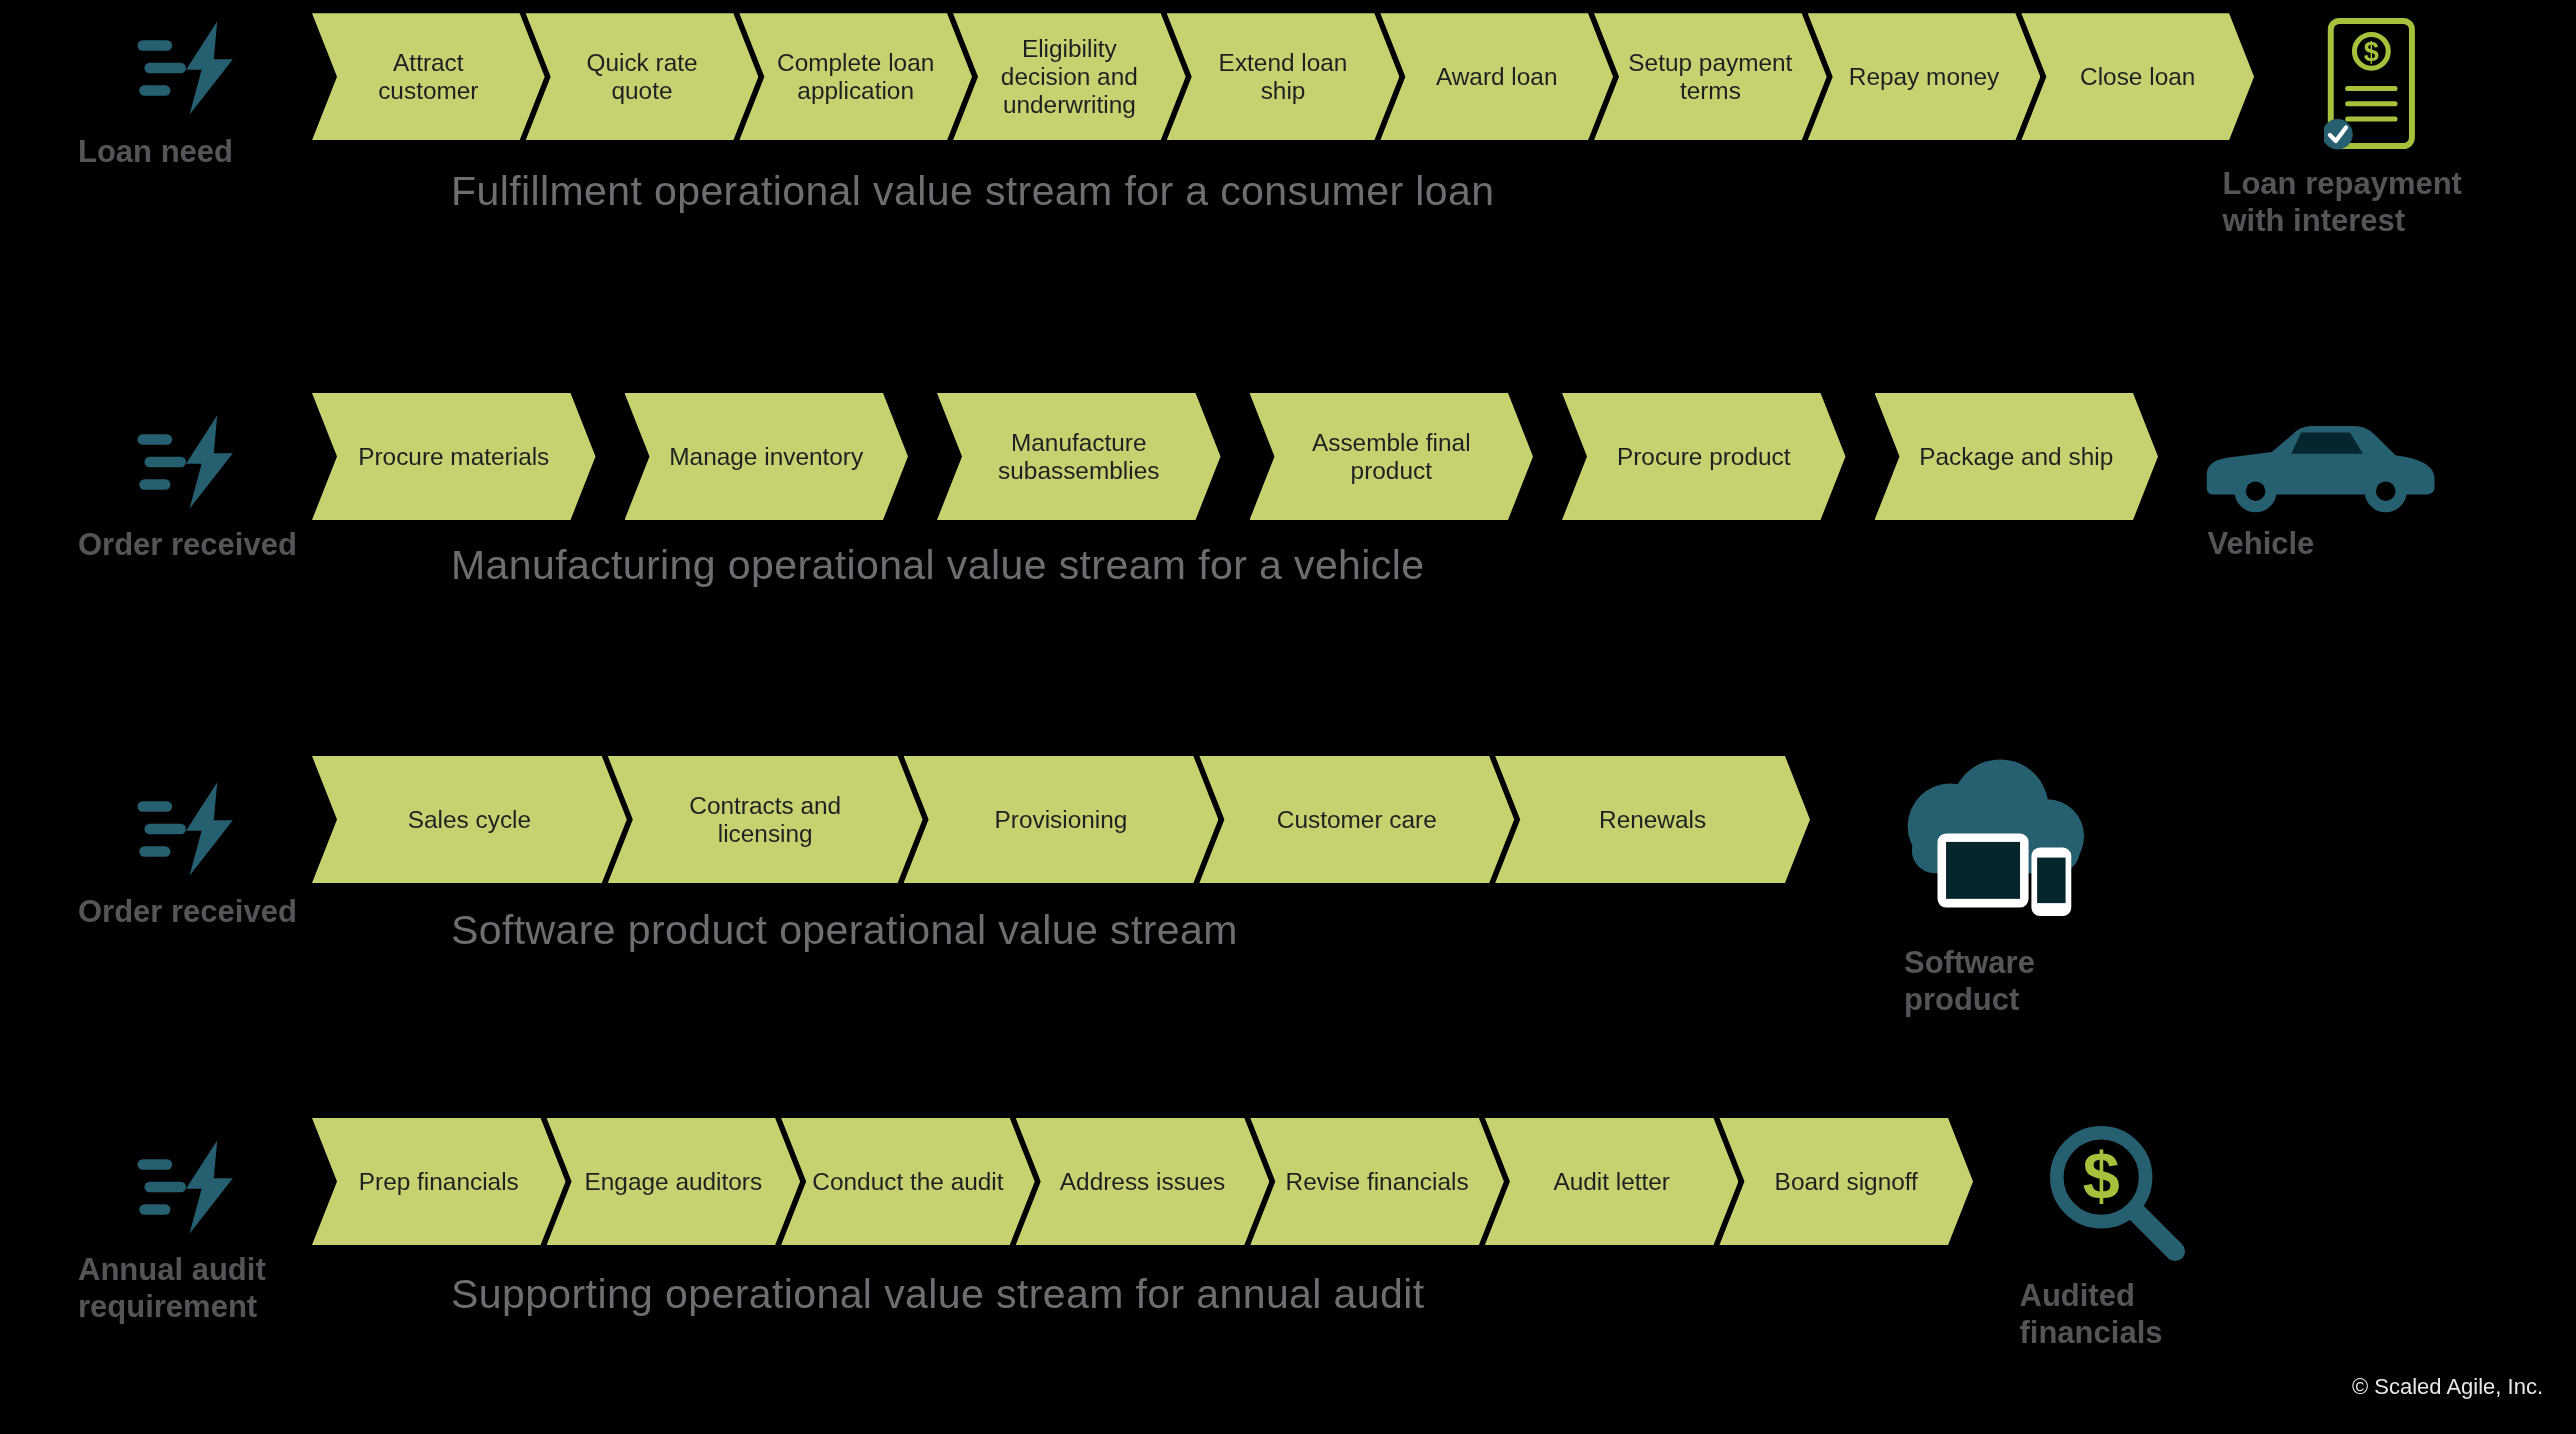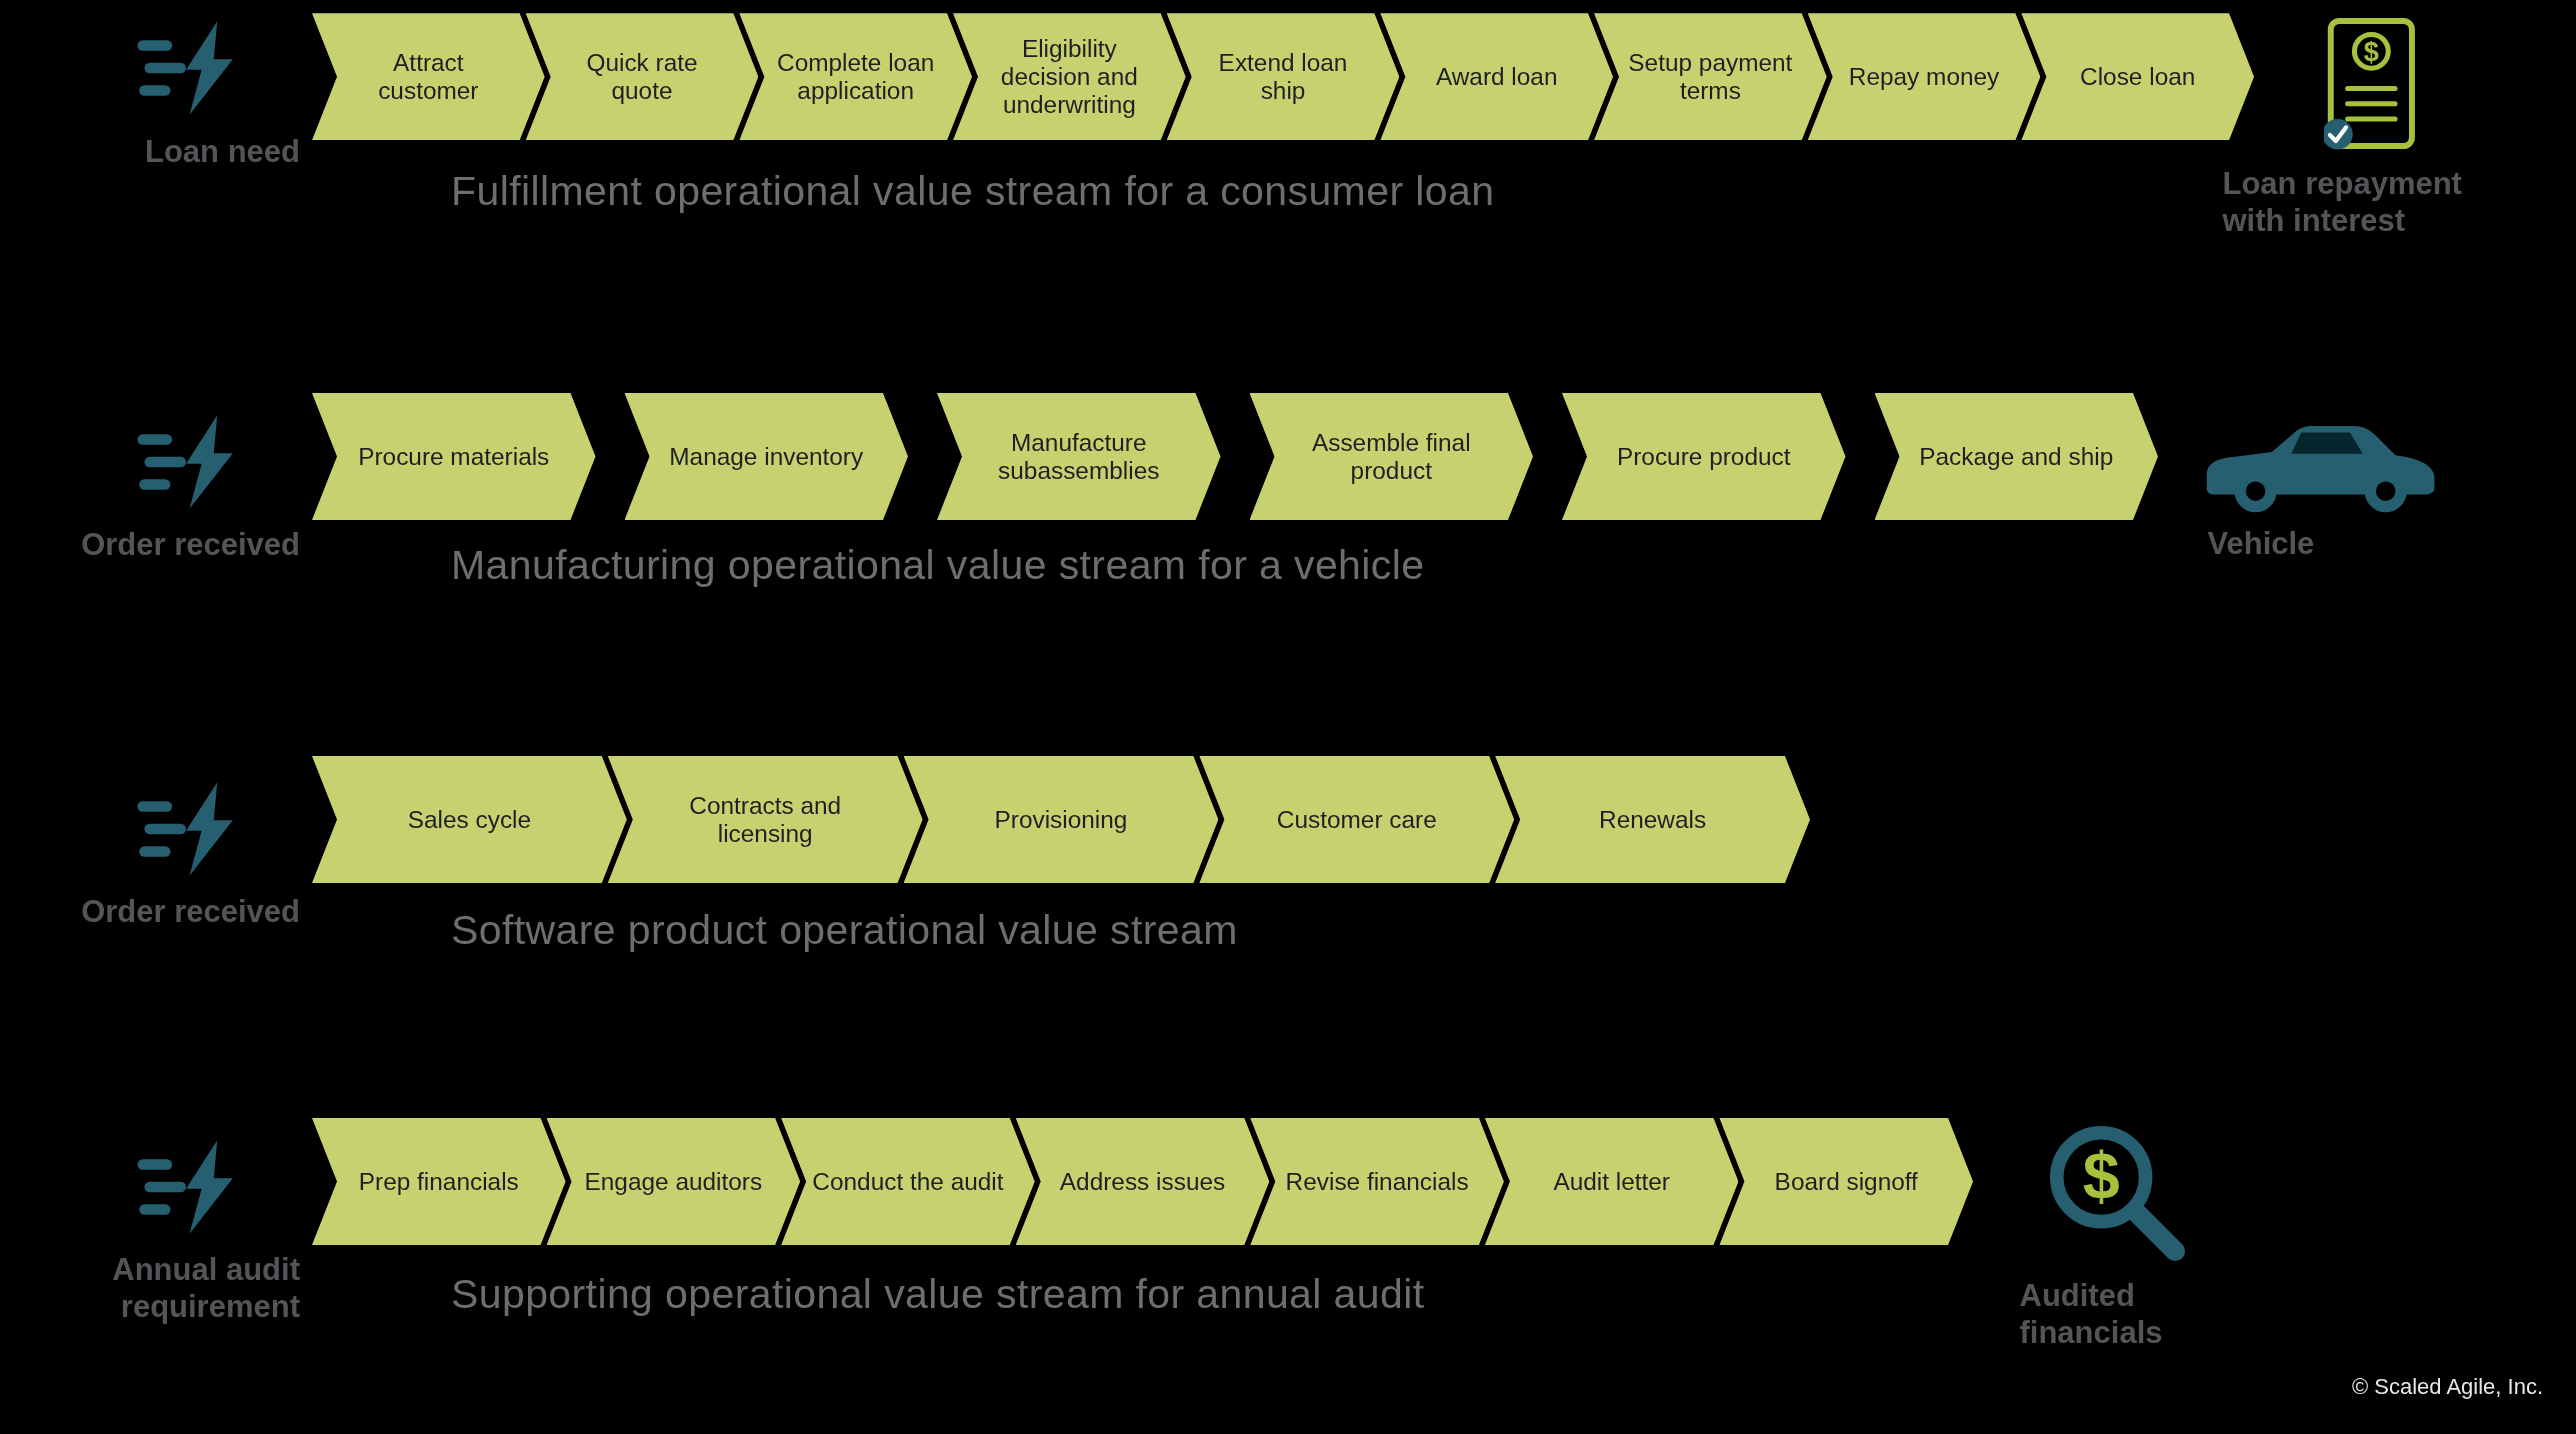--- a/index.html
+++ b/index.html
@@ -32,21 +32,21 @@
     white-space:nowrap;
   }
 
   .trigger{
     position:absolute;left:30px;width:318px;
     display:flex;flex-direction:column;align-items:center;
   }
   .trigger svg{display:block;}
   .trigger-label{
     margin-top:13.3px;width:222px;
-    text-align:right;font-size:31px;font-weight:bold;color:#545558;line-height:1.18;
+    text-align:left;font-size:31px;font-weight:bold;color:#545558;line-height:1.18;
   }
 
   .result{
     position:absolute;
     display:flex;flex-direction:column;align-items:center;
   }
   .result-label{
     font-size:31px;font-weight:bold;color:#545558;line-height:1.18;margin-top:12px;
   }
 
@@ -187,20 +187,33 @@
       <div class="chevron">
         <span>Customer care</span>
       </div>
       <div class="chevron">
         <span>Renewals</span>
       </div>
     </div>
 
   <div class="caption" style="left:451px;top:907px;">Software product operational value stream</div>
 
+  <div class="result" style="left:1882px;top:748px;width:222px;">
+    <svg width="214" height="185" viewBox="0 0 150 130">
+      <circle cx="45" cy="55" r="30" fill="#265f70"></circle>
+      <circle cx="80" cy="42" r="34" fill="#265f70"></circle>
+      <circle cx="113" cy="62" r="26" fill="#265f70"></circle>
+      <rect x="18" y="56" width="118" height="32" rx="16" fill="#265f70"></rect>
+      <rect x="36" y="60" width="64" height="52" rx="6" fill="#fff"></rect>
+      <rect x="42" y="66" width="52" height="40" fill="#06262e"></rect>
+      <rect x="102" y="70" width="28" height="48" rx="6" fill="#fff"></rect>
+      <rect x="106" y="77" width="20" height="32" fill="#06262e"></rect>
+    </svg>
+    <div class="result-label" style="width:178px;">Software product</div>
+  </div>
 
   <div class="trigger" style="top:1135px;">
     <svg width="185" height="104" viewBox="0 0 120 120">
       <rect x="0" y="28" width="40" height="12" rx="6" fill="#265f70"></rect>
       <rect x="8" y="54" width="48" height="12" rx="6" fill="#265f70"></rect>
       <rect x="2" y="80" width="36" height="12" rx="6" fill="#265f70"></rect>
       <polygon points="92,6 56,62 74,62 60,114 110,50 88,50" fill="#265f70"></polygon>
     </svg>
     <div class="trigger-label">Annual audit requirement</div>
   </div>

